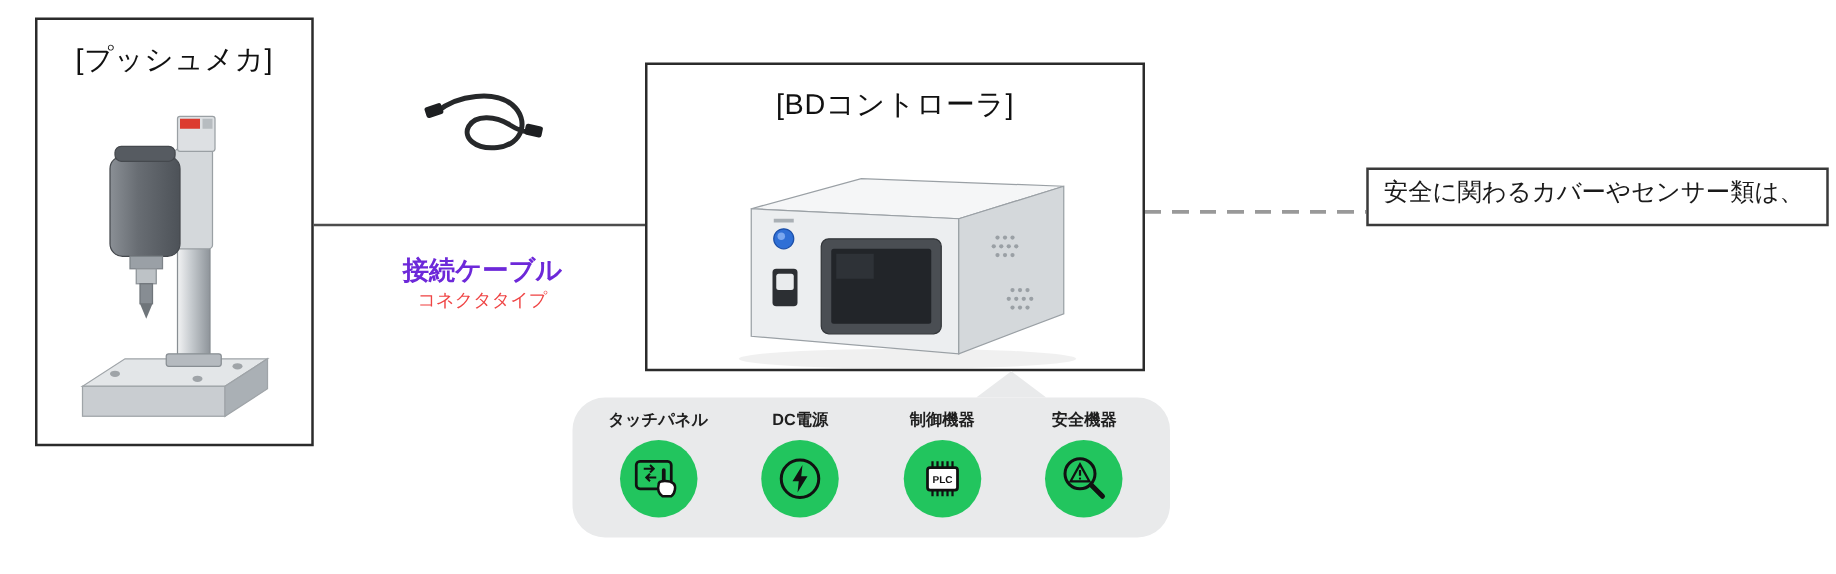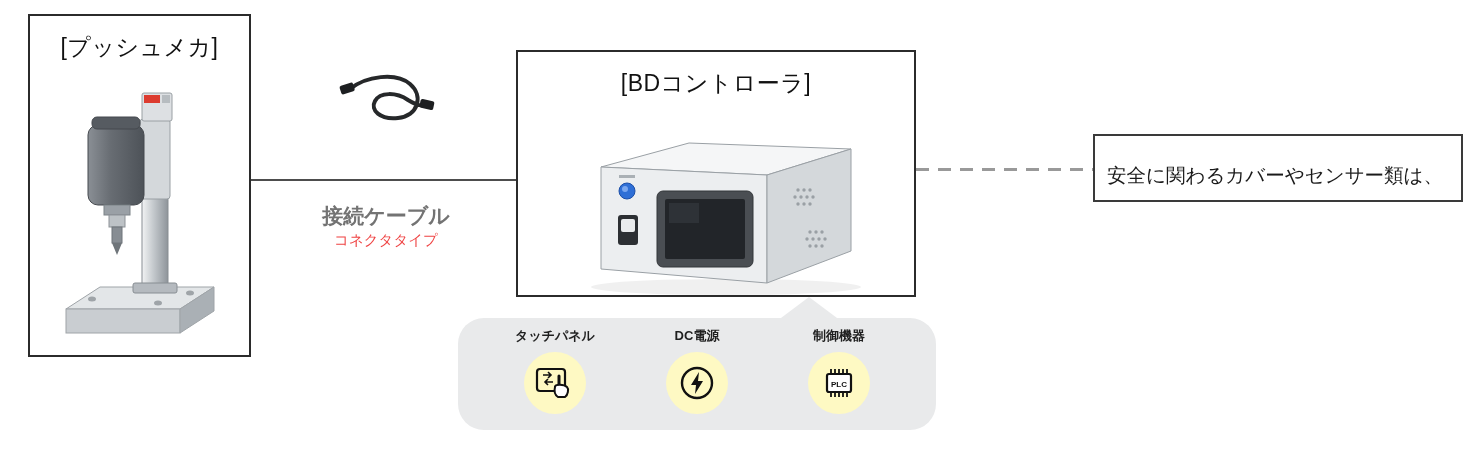--- a/index.html
+++ b/index.html
@@ -5,32 +5,32 @@
   html,body{margin:0;padding:0;background:#fff;}
   .canvas{position:relative;width:1469px;height:459px;background:#ffffff;font-family:"Liberation Sans",sans-serif;color:#1a1a1a;overflow:hidden;}
   .outline-box{position:absolute;background:#fff;border:2px solid #2b2b2b;box-sizing:border-box;}
   .push-box{left:28px;top:14px;width:223px;height:343px;}
   .bd-box{left:516px;top:50px;width:400px;height:247px;}
   .box-title{text-align:center;font-size:23px;padding-top:16px;letter-spacing:.5px;color:#111;}
   .conn-line{position:absolute;left:251px;top:179px;width:265px;height:2px;background:#4d4d4d;}
   .dash-line{position:absolute;left:916px;top:168px;width:177px;height:3px;
     background:repeating-linear-gradient(90deg,#999 0 13px,transparent 13px 22px);}
   .cable-svg{position:absolute;left:338px;top:72px;}
-  .cable-label{position:absolute;left:296px;top:202px;width:180px;text-align:center;font-size:21px;font-weight:bold;color:#737373;}
+  .cable-label{position:absolute;left:296px;top:202px;width:180px;text-align:center;font-size:21px;font-weight:bold;color:#6d28d9;}
   .cable-sub{position:absolute;left:296px;top:231px;width:180px;text-align:center;font-size:14.5px;color:#ef4444;}
   .note-box{position:absolute;left:1093px;top:134px;width:370px;border:2px solid #3a3a3a;box-sizing:border-box;
-    padding:24px 10px 10px 12px;font-size:19.5px;line-height:1.55;background:#fff;color:#1a1a1a;}
+    padding:3px 10px 10px 12px;font-size:19.5px;line-height:1.55;background:#fff;color:#1a1a1a;}
   .note-box div{white-space:nowrap;overflow:hidden;}
   .callout-tail{position:absolute;left:781px;top:297px;width:0;height:0;
     border-left:28px solid transparent;border-right:28px solid transparent;border-bottom:21px solid #e9eaeb;}
   .bar{position:absolute;left:458px;top:318px;width:478px;height:112px;background:#e9eaeb;border-radius:26px;
     display:flex;justify-content:space-evenly;align-items:flex-start;padding-top:9px;box-sizing:border-box;}
   .comp{display:flex;flex-direction:column;align-items:center;width:90px;}
   .comp-label{font-size:13px;font-weight:bold;color:#1f1f1f;margin-bottom:7px;white-space:nowrap;}
-  .comp-circle{width:62px;height:62px;background:#fef9c3;border-radius:50%;display:flex;align-items:center;justify-content:center;}
+  .comp-circle{width:62px;height:62px;background:#22c55e;border-radius:50%;display:flex;align-items:center;justify-content:center;}
   .push-svg{margin:6px auto 0 auto;}
   .bd-svg{margin:0 auto;}
   svg{display:block;}
 </style>
 </head>
 <body>
 
 <div class="canvas">
 
   <div class="outline-box push-box">
@@ -161,16 +161,28 @@
       <div class="comp-label">制御機器</div>
       <div class="comp-circle">
         <svg width="44" height="44" viewBox="0 0 44 44">
           <path d="M14,8 v5 M18,8 v5 M22,8 v5 M26,8 v5 M30,8 v5 M14,31 v5 M18,31 v5 M22,31 v5 M26,31 v5 M30,31 v5" stroke="#111" stroke-width="1.8"></path>
           <rect x="10" y="13" width="24" height="18" rx="2" fill="#fff" stroke="#111" stroke-width="2.2"></rect>
           <text x="22" y="25.5" text-anchor="middle" font-size="8" font-weight="bold" fill="#111">PLC</text>
         </svg>
       </div>
     </div>
 
+    <div class="comp">
+      <div class="comp-label">安全機器</div>
+      <div class="comp-circle">
+        <svg width="44" height="44" viewBox="0 0 44 44">
+          <circle cx="19" cy="18" r="12" fill="none" stroke="#111" stroke-width="2.4"></circle>
+          <line x1="28" y1="27" x2="37" y2="36" stroke="#111" stroke-width="4" stroke-linecap="round"></line>
+          <polygon points="19,10.5 26.5,24 11.5,24" fill="none" stroke="#111" stroke-width="1.8"></polygon>
+          <line x1="19" y1="15" x2="19" y2="19.5" stroke="#111" stroke-width="1.8"></line>
+          <circle cx="19" cy="21.8" r="0.9" fill="#111"></circle>
+        </svg>
+      </div>
+    </div>
 
 
   </div>
 </div>
 
 </body></html>

